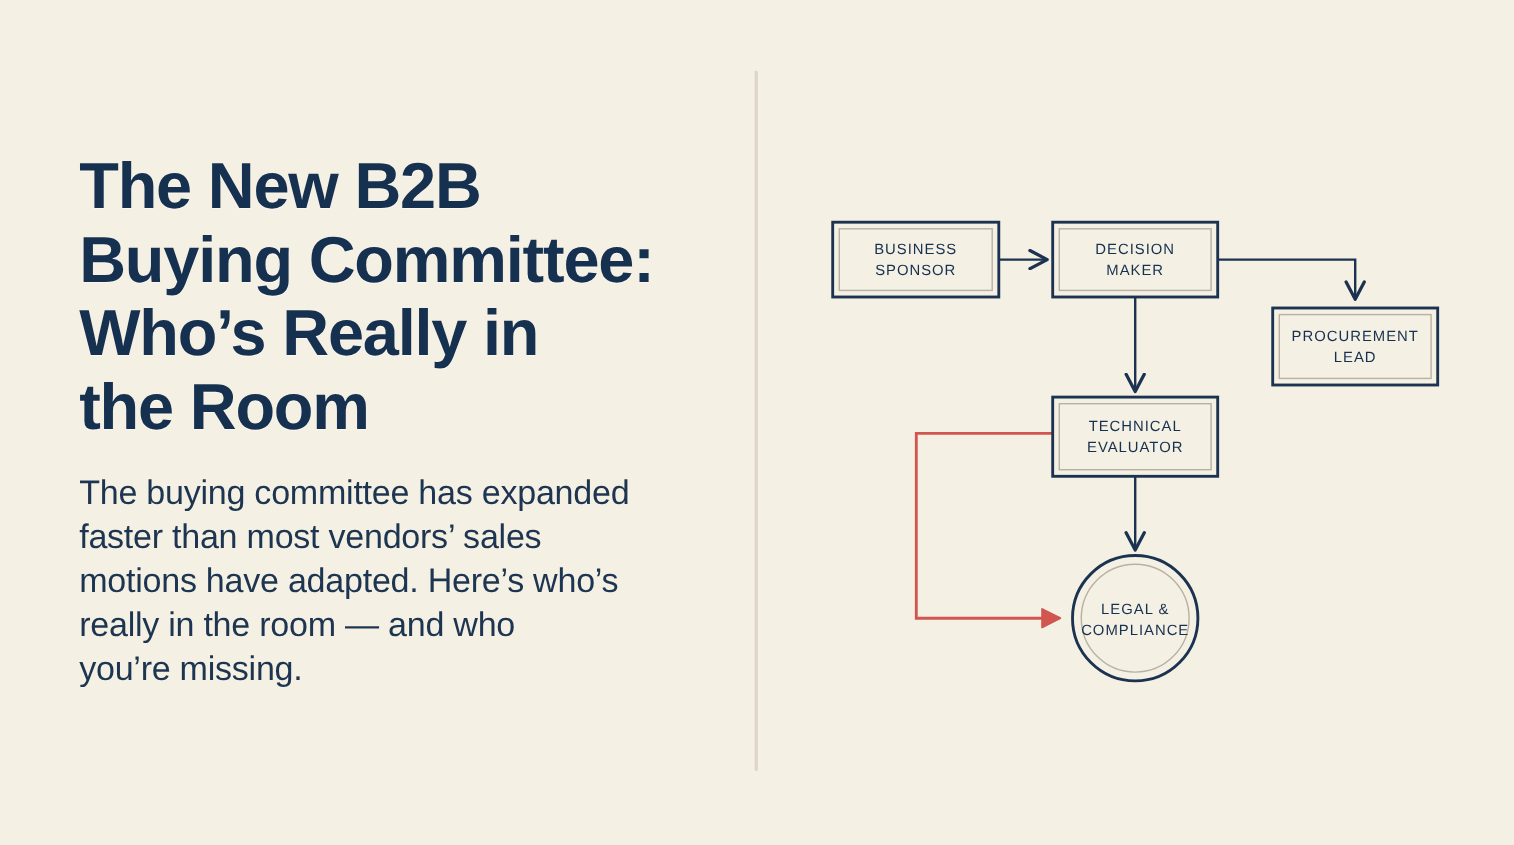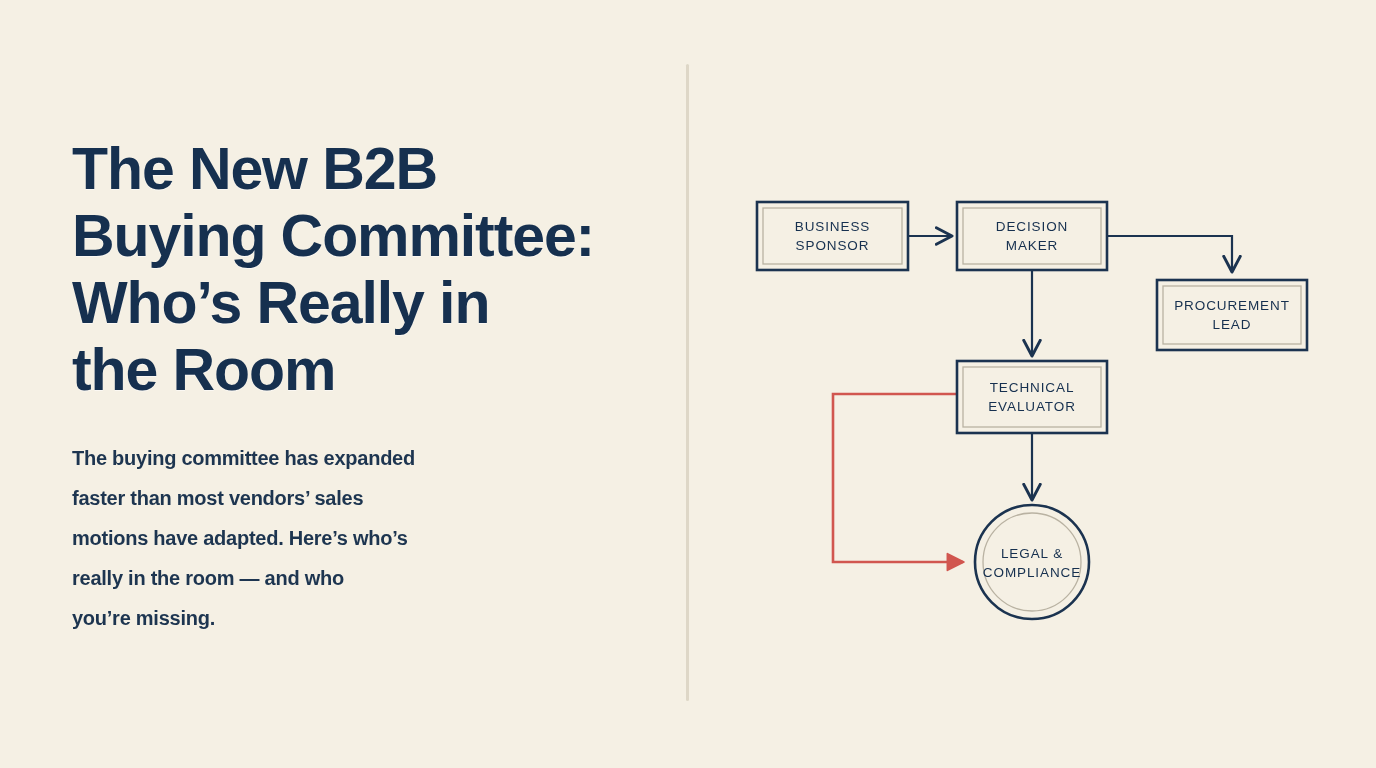--- a/index.html
+++ b/index.html
@@ -24,24 +24,24 @@
   #headline {
     font-size:59px;
     line-height:67px;
     font-weight:700;
     letter-spacing:-1.1px;
     color:#16304f;
     text-shadow:0 1px 0 rgba(255,255,255,.55);
     white-space:pre-line;
   }
   #subcopy {
-    margin-top:34px;
-    font-size:20px;
+    margin-top:24px;
+    font-size:31px;
     line-height:40px;
-    font-weight:700;
+    font-weight:400;
     letter-spacing:-0.25px;
     color:#1d3550;
     white-space:pre-line;
   }
 
   
   #divider {
     position:absolute;
     left:686px; top:64px;
     width:3px; height:637px;

